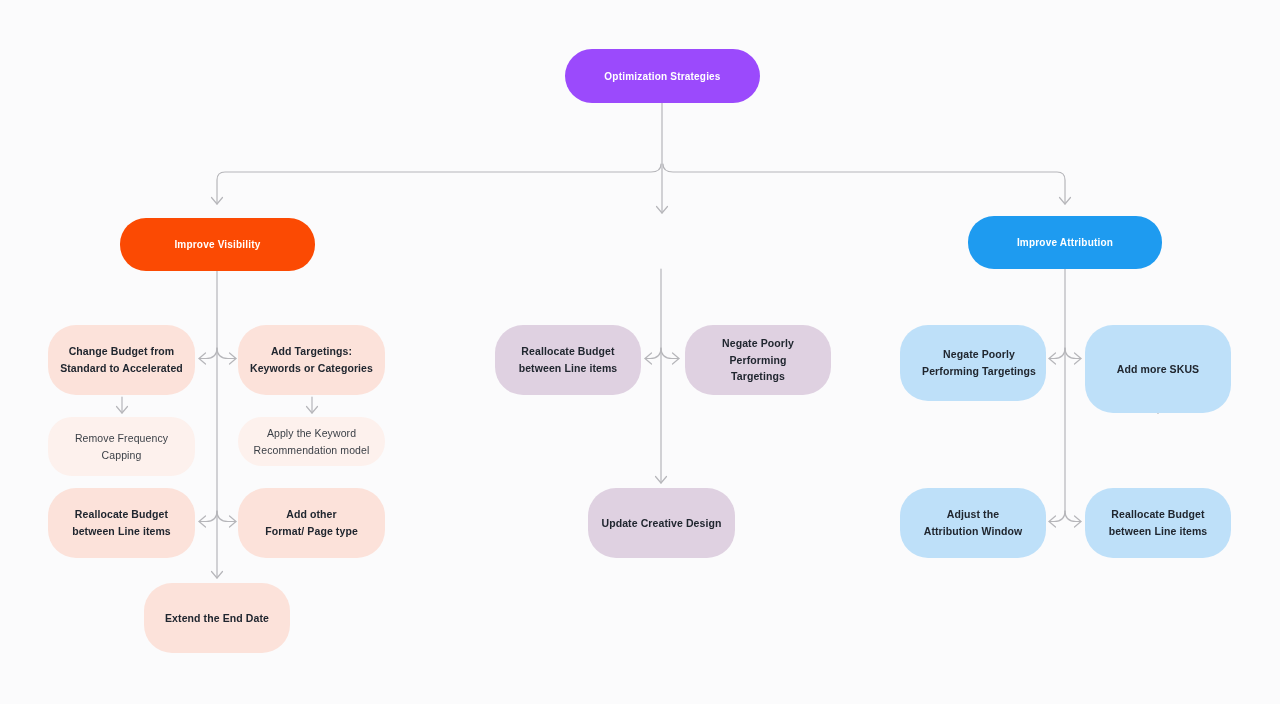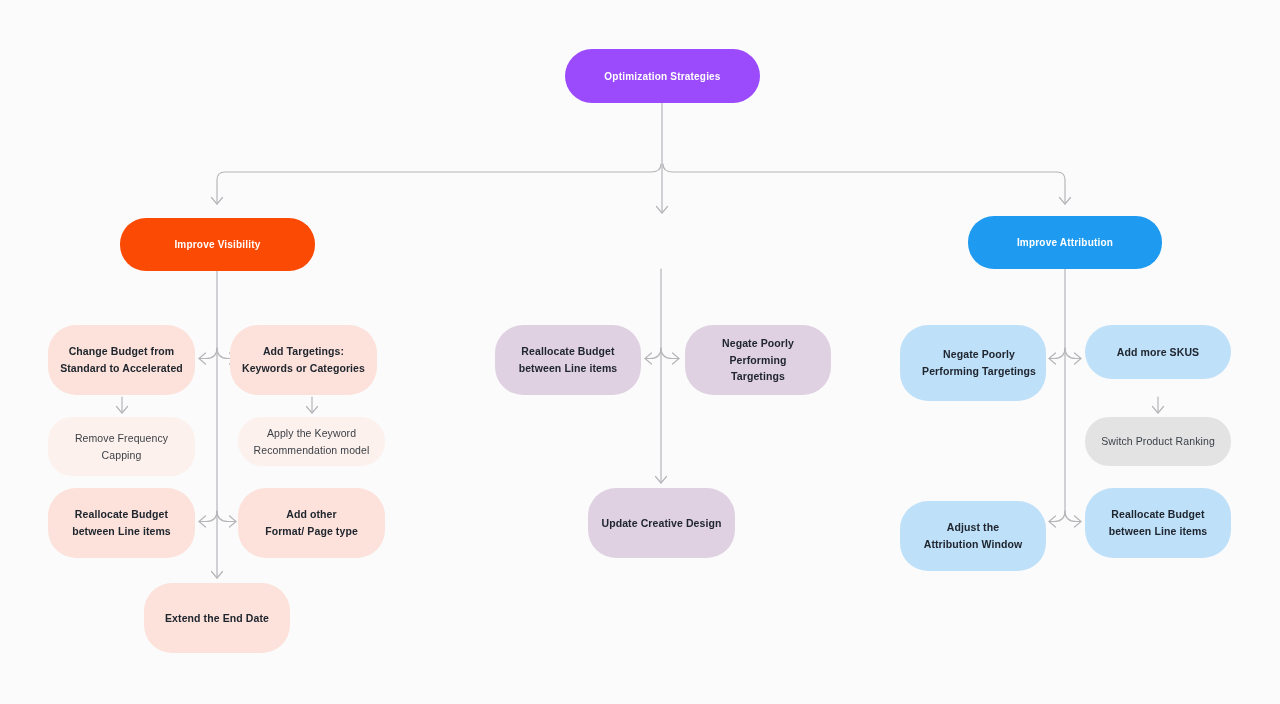--- a/index.html
+++ b/index.html
@@ -28,33 +28,33 @@
   .child.minor{border-radius:24px;}
   .child.minor .lbl{font-weight:400;color:#3A3F46;}
 
   
   #n-opt_strategies{left:565px;top:49px;width:195px;height:54px;}
   #n-improve_visibility{left:120px;top:210px;width:195px;height:53px;border-radius:26px;}
   #n-improve_engagement{left:565px;top:216px;width:193px;height:53px;border-radius:26px;}
   #n-improve_attribution{left:968px;top:216px;width:194px;height:53px;border-radius:26px;}
 
   #n-change_pacing{left:48px;top:325px;width:147px;height:70px;}
-  #n-add_targetings{left:230px;top:325px;width:147px;height:70px;}
+  #n-add_targetings{left:238px;top:325px;width:147px;height:70px;}
   #n-remove_frequency_capping{left:48px;top:417px;width:147px;height:59px;}
   #n-apply_keyword_model{left:238px;top:417px;width:147px;height:49px;}
   #n-reallocate_budget_visibility{left:48px;top:488px;width:147px;height:70px;}
   #n-add_other_format{left:238px;top:488px;width:147px;height:70px;}
   #n-extend_end_date{left:144px;top:583px;width:146px;height:70px;}
 
   #n-reallocate_budget_engagement{left:495px;top:325px;width:146px;height:70px;}
   #n-negate_targetings_engagement{left:685px;top:325px;width:146px;height:70px;}
   #n-update_creative_design{left:588px;top:488px;width:147px;height:70px;}
 
   #n-negate_targetings_attribution{left:900px;top:325px;width:146px;height:76px;justify-content:flex-end;}
-  #n-add_more_skus{left:1085px;top:325px;width:146px;height:54px;}
+  #n-add_more_skus{left:1085px;top:325px;width:146px;height:88px;}
   #n-switch_product_ranking{left:1085px;top:417px;width:146px;height:49px;}
   #n-adjust_attribution_window{left:900px;top:488px;width:146px;height:70px;}
   #n-reallocate_budget_attribution{left:1085px;top:488px;width:146px;height:70px;}
 </style>
 </head>
 <body>
 
 <div id="canvas">
 
   <svg id="edges" viewBox="0 0 1280 704" stroke="#B6B6BA" stroke-width="1.2" fill="none" stroke-linecap="round" stroke-linejoin="round">
@@ -152,24 +152,21 @@
     <span class="lbl">Update Creative Design</span>
   </div>
 
   <div class="node child" id="n-negate_targetings_attribution" style="background-color: rgb(190, 224, 249);">
     <span class="lbl">Negate Poorly
 Performing Targetings</span>
   </div>
   <div class="node child" id="n-add_more_skus" style="background-color: rgb(190, 224, 249);">
     <span class="lbl">Add more SKUS</span>
   </div>
-  <div class="node child minor" id="n-switch_product_ranking" style="background-color: rgb(227, 227, 228);">
-    <span class="lbl">Switch Product Ranking</span>
-  </div>
-  <div class="node child" id="n-adjust_attribution_window" style="background-color: rgb(190, 224, 249); margin-top: 13px;">
+  <div class="node child" id="n-adjust_attribution_window" style="background-color: rgb(190, 224, 249);">
     <span class="lbl">Adjust the
 Attribution Window</span>
   </div>
   <div class="node child" id="n-reallocate_budget_attribution" style="background-color: rgb(190, 224, 249);">
     <span class="lbl">Reallocate Budget
 between Line items</span>
   </div>
 
 </div>
 

